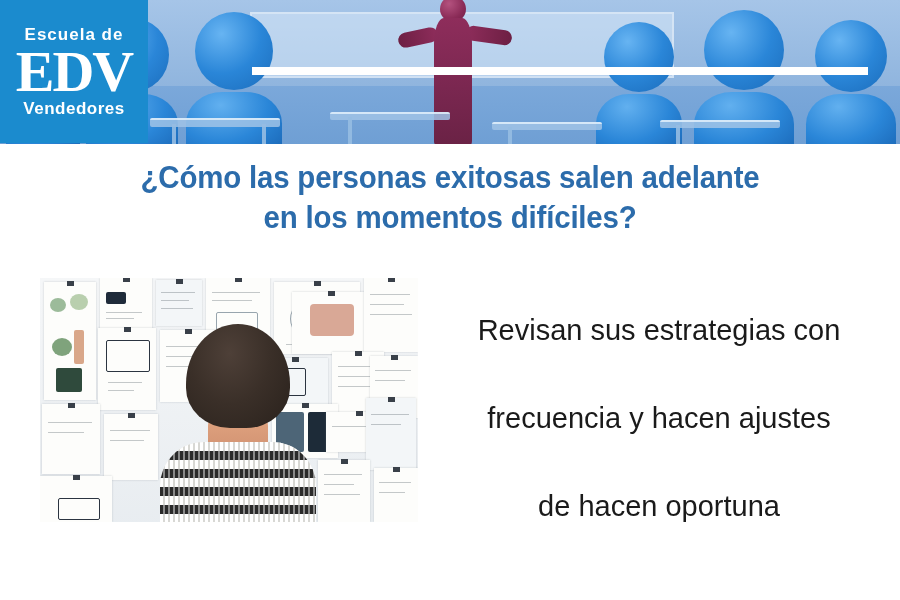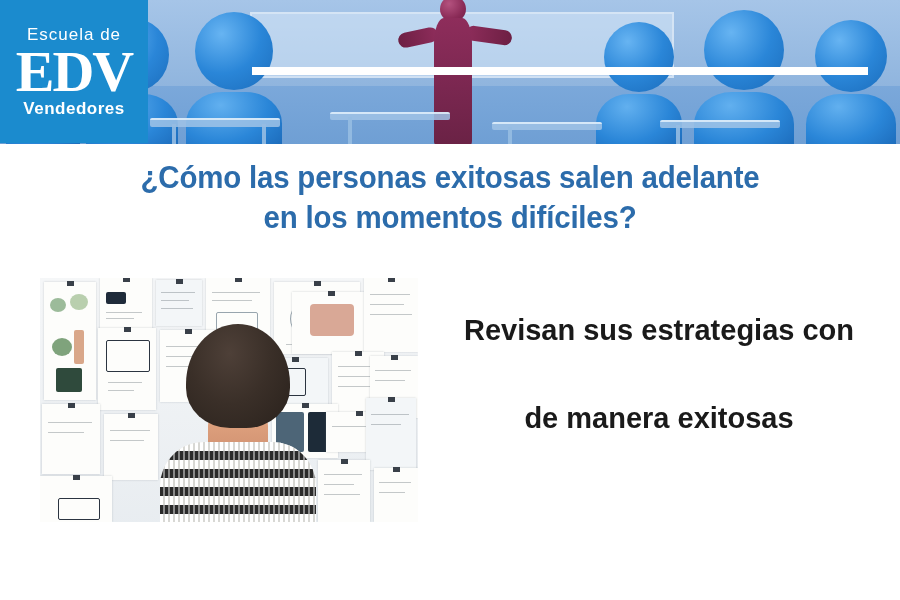--- a/index.html
+++ b/index.html
@@ -164,21 +164,21 @@
     background: #1b8bce;
     color: #ffffff;
     z-index: 5;
     display: flex;
     flex-direction: column;
     align-items: center;
     justify-content: center;
   }
   .logo-top {
     font-size: 17px;
-    font-weight: normal;
+    font-weight: bold;
     letter-spacing: 1px;
     margin-bottom: -4px;
   }
   .logo-mid {
     font-family: "Liberation Serif", serif;
     font-size: 58px;
     font-weight: bold;
     line-height: 62px;
     letter-spacing: -2px;
   }
@@ -292,21 +292,21 @@
   .body-text {
     position: absolute;
     left: 426px;
     top: 286px;
     width: 466px;
     color: #1a1a1a;
     font-size: 29px;
     line-height: 88px;
     text-align: center;
   }
-  .body-line { display: block; white-space: nowrap; font-weight: bold; }
+  .body-line { display: block; white-space: nowrap; }
 
   
   .footer {
     position: absolute;
     left: 0;
     top: 552px;
     width: 900px;
     height: 40px;
   }
   .footer-bar {
@@ -527,17 +527,18 @@
         <div class="stripe-light" style="top:54px;"></div>
         <div class="stripe" style="top:63px;"></div>
         <div class="stripe-light" style="top:72px;"></div>
 
       </div>
     </div>
   </div>
 
   <div class="body-text">
     <span class="body-line">Revisan sus estrategias con</span>
-    <span class="body-line">de manera exitosas</span>
+    <span class="body-line">frecuencia y hacen ajustes</span>
+    <span class="body-line">de hacen oportuna</span>
   </div>
 
 
 </div>
 
 </body></html>

